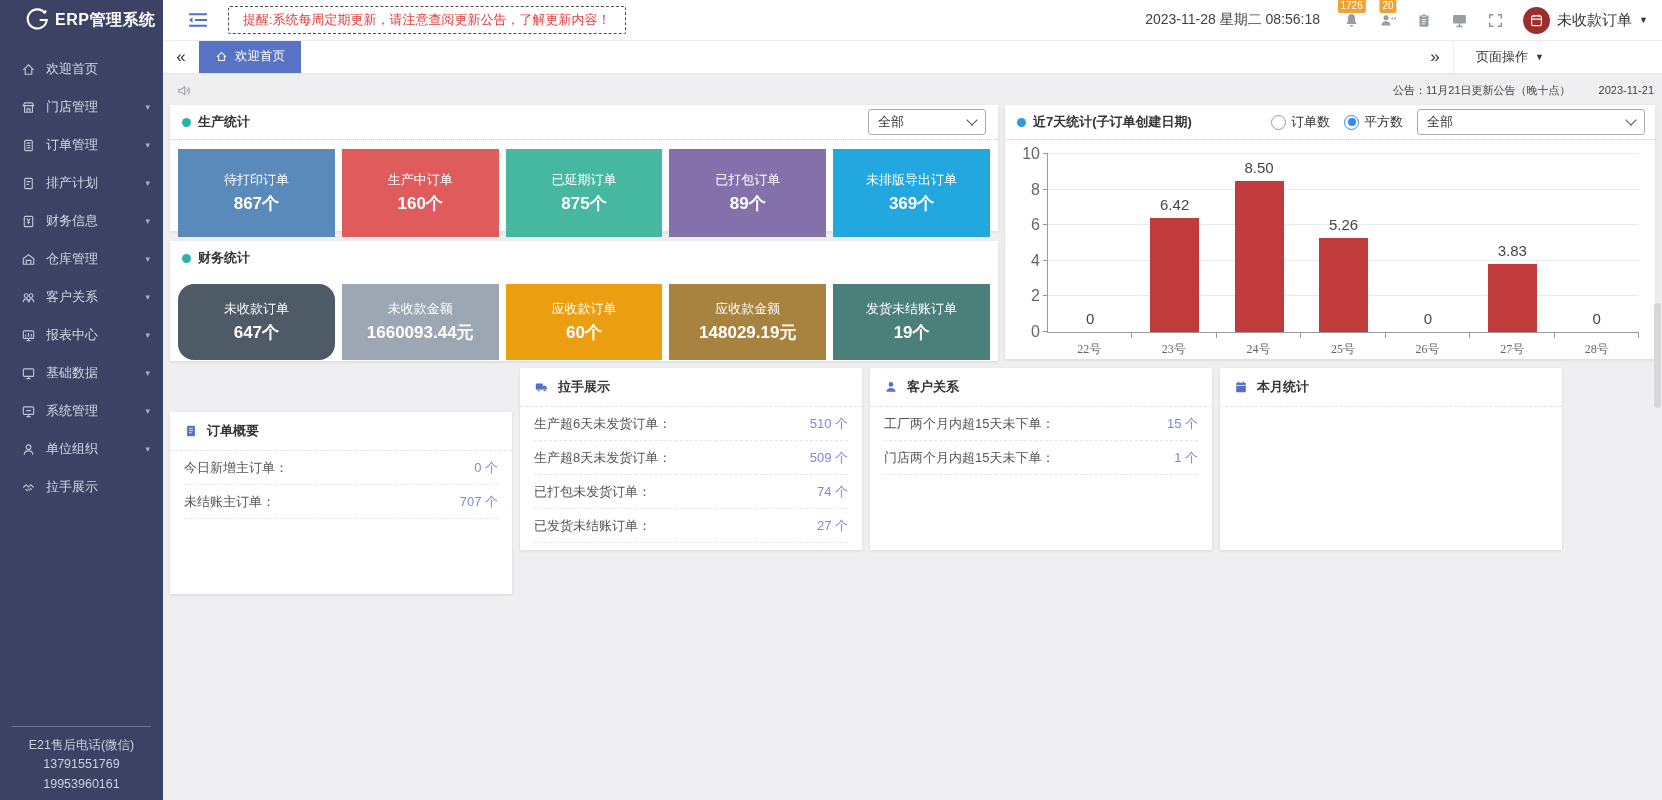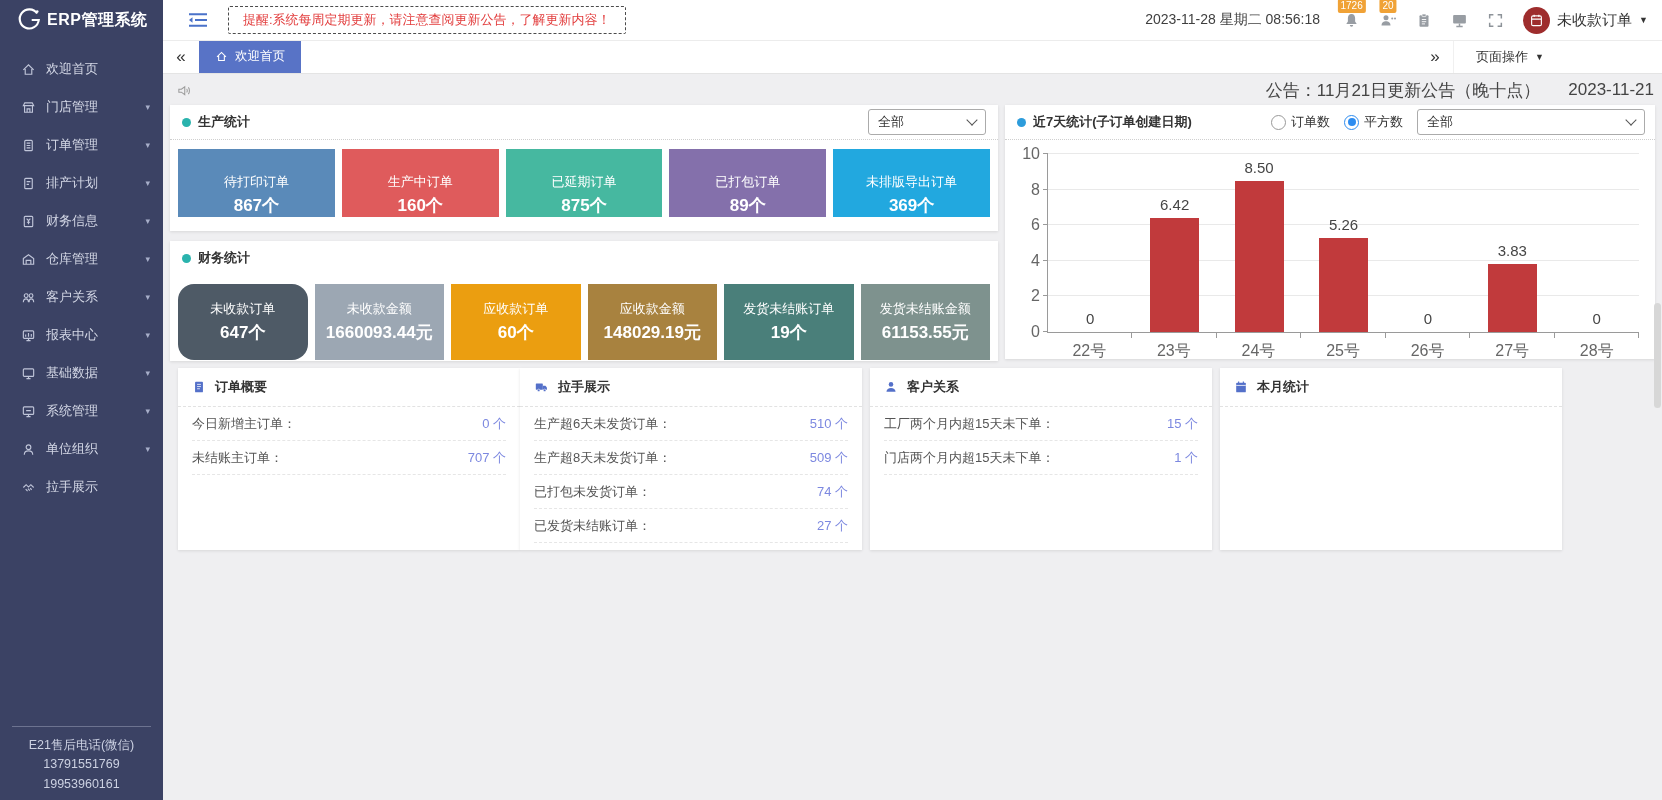--- a/index.html
+++ b/index.html
@@ -3,21 +3,21 @@
 <meta charset="utf-8">
 <style>
   html,body{margin:0;padding:0;}
   body{width:1662px;height:800px;position:relative;overflow:hidden;background:#efeff1;
        font-family:"Liberation Sans","DejaVu Sans",sans-serif;-webkit-font-smoothing:antialiased;}
   svg{display:block;}
 
   
   .sidebar{position:absolute;left:0;top:0;width:163px;height:800px;background:#3b4264;z-index:6;
            display:flex;flex-direction:column;color:#d4d8e6;}
-  .logo{height:40px;display:flex;align-items:center;padding-left:16px;gap:5px;flex:none;}
+  .logo{height:40px;display:flex;align-items:center;padding-left:24px;gap:5px;flex:none;}
   .logo-text{color:#fff;font-size:16px;font-weight:bold;letter-spacing:.5px;}
   .menu{padding-top:10px;flex:1;overflow:hidden;}
   .menu-item{height:38px;display:flex;align-items:center;padding:0 13px 0 21px;font-size:13px;cursor:pointer;}
   .mi-icon{width:16px;margin-right:9px;flex:none;opacity:.9;}
   .mi-label{flex:1;}
   .mi-caret{font-size:9px;color:#a7aec9;}
   .side-footer{margin:auto 12px 6px;padding-top:9px;border-top:1px solid #6d7390;
                text-align:center;font-size:12.5px;color:#ccd1e2;line-height:1.55;}
   .side-footer div{white-space:nowrap;}
 
@@ -44,38 +44,38 @@
   .tab-active{background:#5873c6;color:#fff;font-size:12.5px;display:flex;align-items:center;gap:7px;
               padding:0 16px;cursor:pointer;}
   .tabbar-right{margin-left:auto;display:flex;align-items:stretch;}
   .page-ops{display:flex;align-items:center;gap:7px;padding:0 22px;margin-right:96px;border-left:1px solid #f0f0f0;
             font-size:13px;color:#333;cursor:pointer;}
   .ops-caret{font-size:9px;color:#333;}
 
   
   .content{position:absolute;left:163px;top:73px;width:1499px;height:727px;background:#efeff1;}
   .announce{position:absolute;top:7px;left:13px;right:8px;height:20px;display:flex;align-items:center;
-            font-size:17px;color:#444;}
+            font-size:11px;color:#444;}
   .announce-text{margin-left:auto;cursor:pointer;}
   .announce-date{margin-left:28px;}
 
   .panel{background:#fff;box-shadow:0 1px 3px rgba(0,0,0,.10);}
   .panel-head{display:flex;align-items:center;height:34px;padding:0 12px;border-bottom:1px dotted #cfcfcf;}
   .dot{width:9px;height:9px;border-radius:50%;margin-right:7px;flex:none;}
   .panel-title{font-size:13px;font-weight:bold;color:#333;}
   .select{height:26px;border:1px solid #ababab;border-radius:3px;background:#fff;font-size:13px;color:#333;
           display:flex;align-items:center;justify-content:space-between;padding:0 9px;cursor:pointer;box-sizing:border-box;}
   .chev{width:7px;height:7px;border-right:1.6px solid #555;border-bottom:1.6px solid #555;
         transform:rotate(45deg);margin-top:-4px;flex:none;}
 
   .prod-panel{position:absolute;left:7px;top:32px;width:828px;height:126px;}
   .fin-panel{position:absolute;left:7px;top:168px;width:828px;height:120px;}
   .cards-row{display:flex;gap:7px;padding:9px 8px 0;}
   .stat-card{flex:1;color:#fff;display:flex;flex-direction:column;align-items:center;justify-content:center;cursor:pointer;}
-  .prod-panel .stat-card{height:68px;justify-content:flex-end;}
+  .prod-panel .stat-card{height:88px;}
   .fin-panel .stat-card{height:76px;}
   .stat-label{font-size:13px;}
   .stat-value{font-size:17px;font-weight:bold;margin-top:3px;}
   .fin-panel .panel-head{border-bottom:none;}
 
   
   .chart-panel{position:absolute;left:842px;top:32px;width:650px;height:254px;}
   .chart-head{display:flex;align-items:center;height:34px;padding:0 10px 0 12px;border-bottom:1px dotted #cfcfcf;}
   .radio-group{margin-left:auto;display:flex;align-items:center;gap:5px;}
   .radio{width:13px;height:13px;border:1px solid #999;border-radius:50%;background:#fff;position:relative;
@@ -87,21 +87,21 @@
               border-left:1px solid #9a9a9a;border-bottom:1px solid #9a9a9a;}
   .grid-line{position:absolute;left:0;right:0;height:0;border-top:1px solid #e9e9e9;}
   .ytick{position:absolute;left:-34px;width:26px;text-align:right;font-size:16px;color:#666;line-height:14px;}
   .ytickmark{position:absolute;left:-5px;width:5px;height:1px;background:#9a9a9a;}
   .bars{position:absolute;inset:0;display:flex;}
   .bar-cell{flex:1;position:relative;}
   .bar-cell::after{content:'';position:absolute;right:0;bottom:-6px;width:1px;height:6px;background:#9a9a9a;}
   .bar{position:absolute;bottom:0;left:21%;width:58%;}
   .bar-value{position:absolute;left:0;width:100%;text-align:center;font-size:15px;color:#454545;}
   .x-labels{display:flex;margin:8px 16px 0 42px;}
-  .x-label{flex:1;text-align:center;font-size:16px;color:#666;}
+  .x-label{flex:1;text-align:center;font-size:12px;color:#666;font-family:Liberation Serif, serif;}
 
   
   .info-panel{position:absolute;top:295px;width:342px;height:182px;}
   .info-head{height:38px;display:flex;align-items:center;gap:9px;padding:0 14px;
              border-bottom:1px dashed #e2e2e2;}
   .info-title{font-size:13px;font-weight:bold;color:#333;}
   .info-row{height:33px;display:flex;align-items:center;justify-content:space-between;margin:0 14px;
             border-bottom:1px dashed #e6e6e6;font-size:13px;color:#555;}
   .info-val{color:#7c88e0;cursor:pointer;}
 
@@ -385,24 +385,20 @@
         <span class="stat-label">应收款订单</span>
         <span class="stat-value">60个</span>
       </div>
       <div class="stat-card" style="background-color: rgb(168, 130, 63);">
         <span class="stat-label">应收款金额</span>
         <span class="stat-value">148029.19元</span>
       </div>
       <div class="stat-card" style="background-color: rgb(74, 127, 122);">
         <span class="stat-label">发货未结账订单</span>
         <span class="stat-value">19个</span>
-      </div>
-      <div class="stat-card" style="background-color: rgb(126, 146, 142);">
-        <span class="stat-label">发货未结账金额</span>
-        <span class="stat-value">61153.55元</span>
       </div>
     </div>
   </div>
 
   <div class="panel chart-panel">
     <div class="chart-head">
       <span class="dot" style="background-color: rgb(45, 156, 219);"></span>
       <span class="panel-title">近7天统计(子订单创建日期)</span>
       <div class="radio-group">
         <span class="radio"></span>
@@ -465,21 +461,21 @@
         <div class="x-label">22号</div>
         <div class="x-label">23号</div>
         <div class="x-label">24号</div>
         <div class="x-label">25号</div>
         <div class="x-label">26号</div>
         <div class="x-label">27号</div>
         <div class="x-label">28号</div>
       </div>
   </div>
 
-  <div class="panel info-panel" style="left:15px;">
+  <div class="panel info-panel" style="left:7px;margin-top:44px;">
     <div class="info-head">
       <span>
           <svg width="14" height="14" viewBox="0 0 16 16">
             <rect x="3.5" y="2" width="9" height="12" rx="1" fill="#5470c9"></rect>
             <path d="M5.8 5 H10.2 M5.8 7.5 H10.2 M5.8 10 H9" stroke="#fff" stroke-width=".9"></path>
           </svg>
         </span>
       <span class="info-title">订单概要</span>
     </div>
     <div class="info-row">

